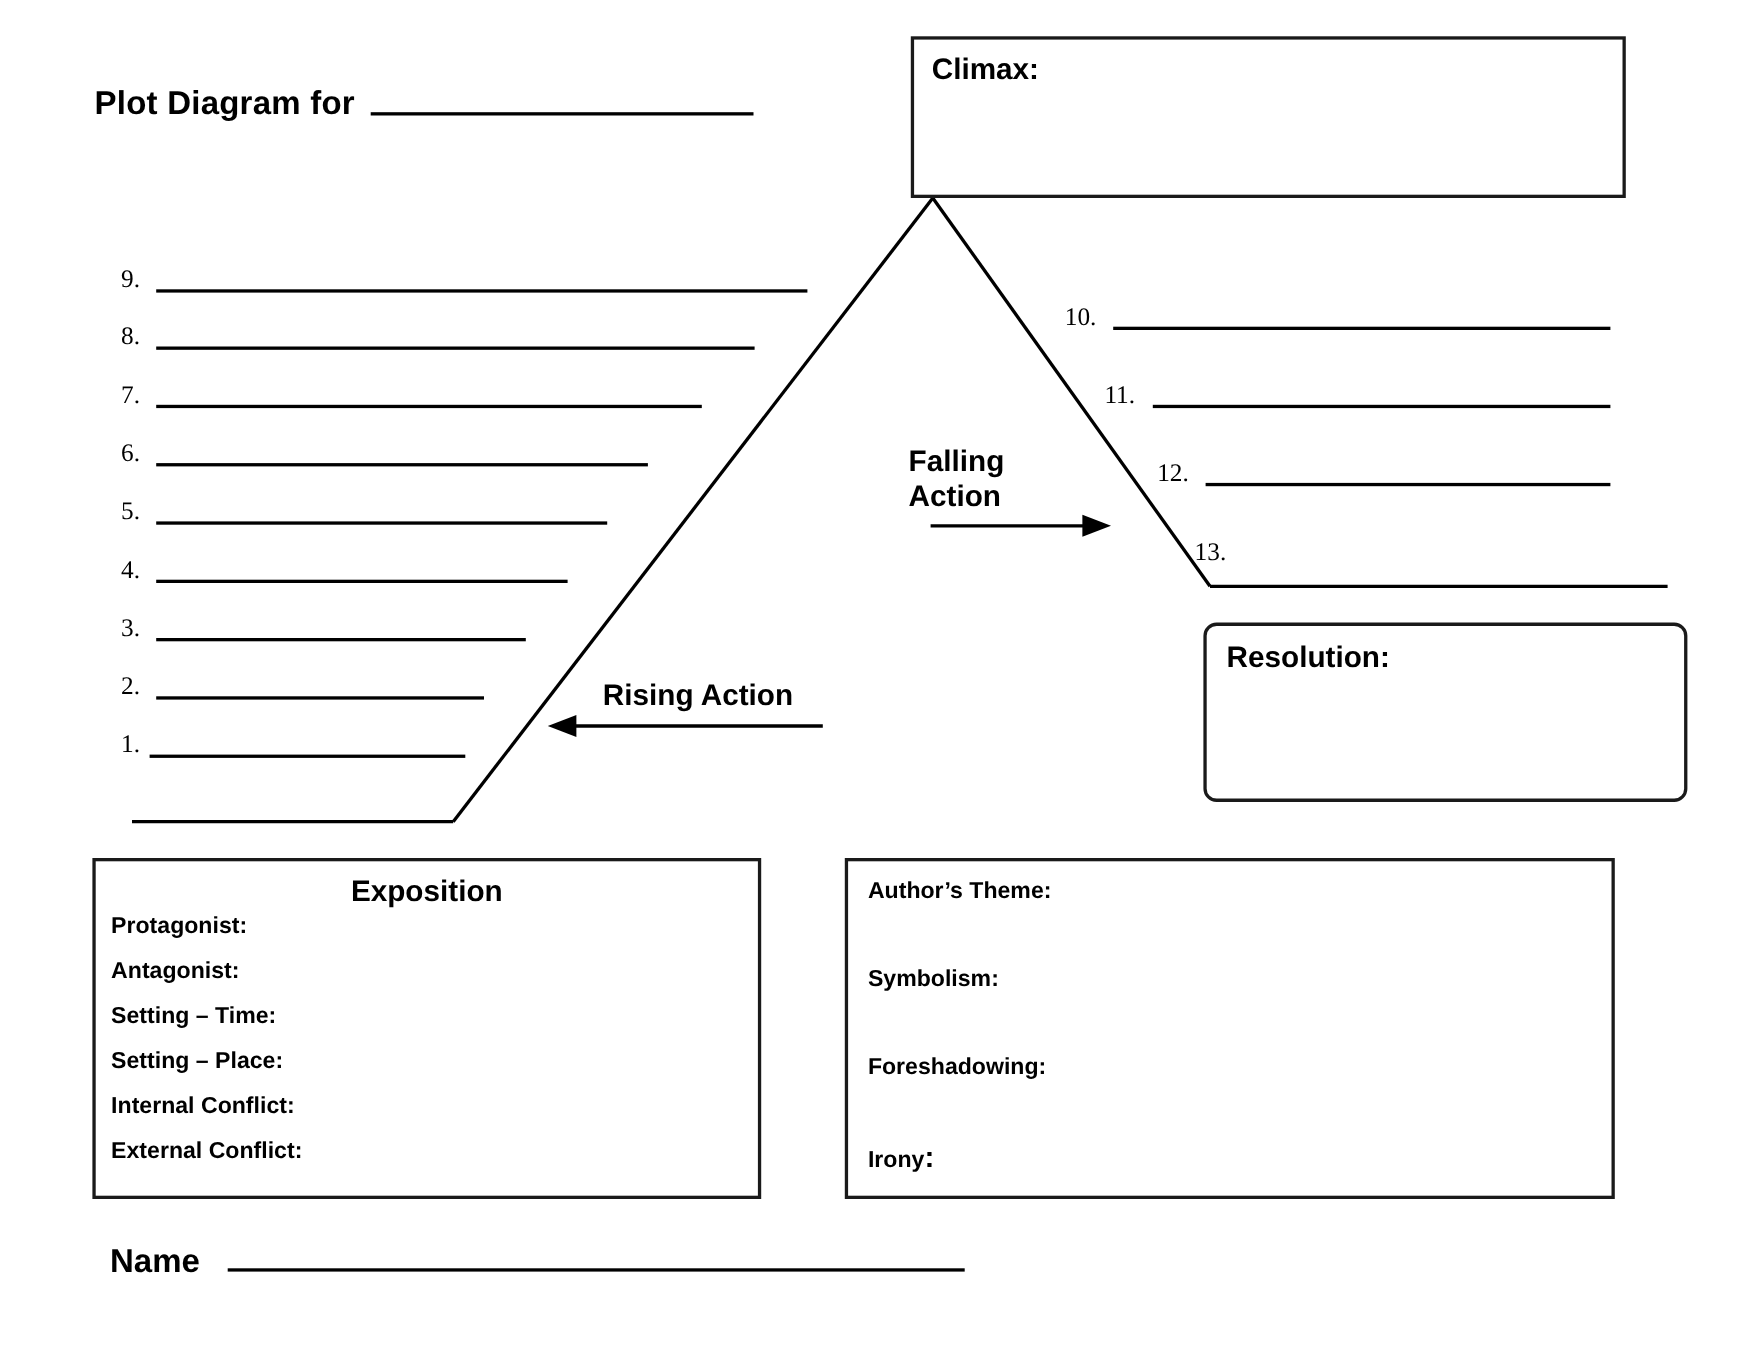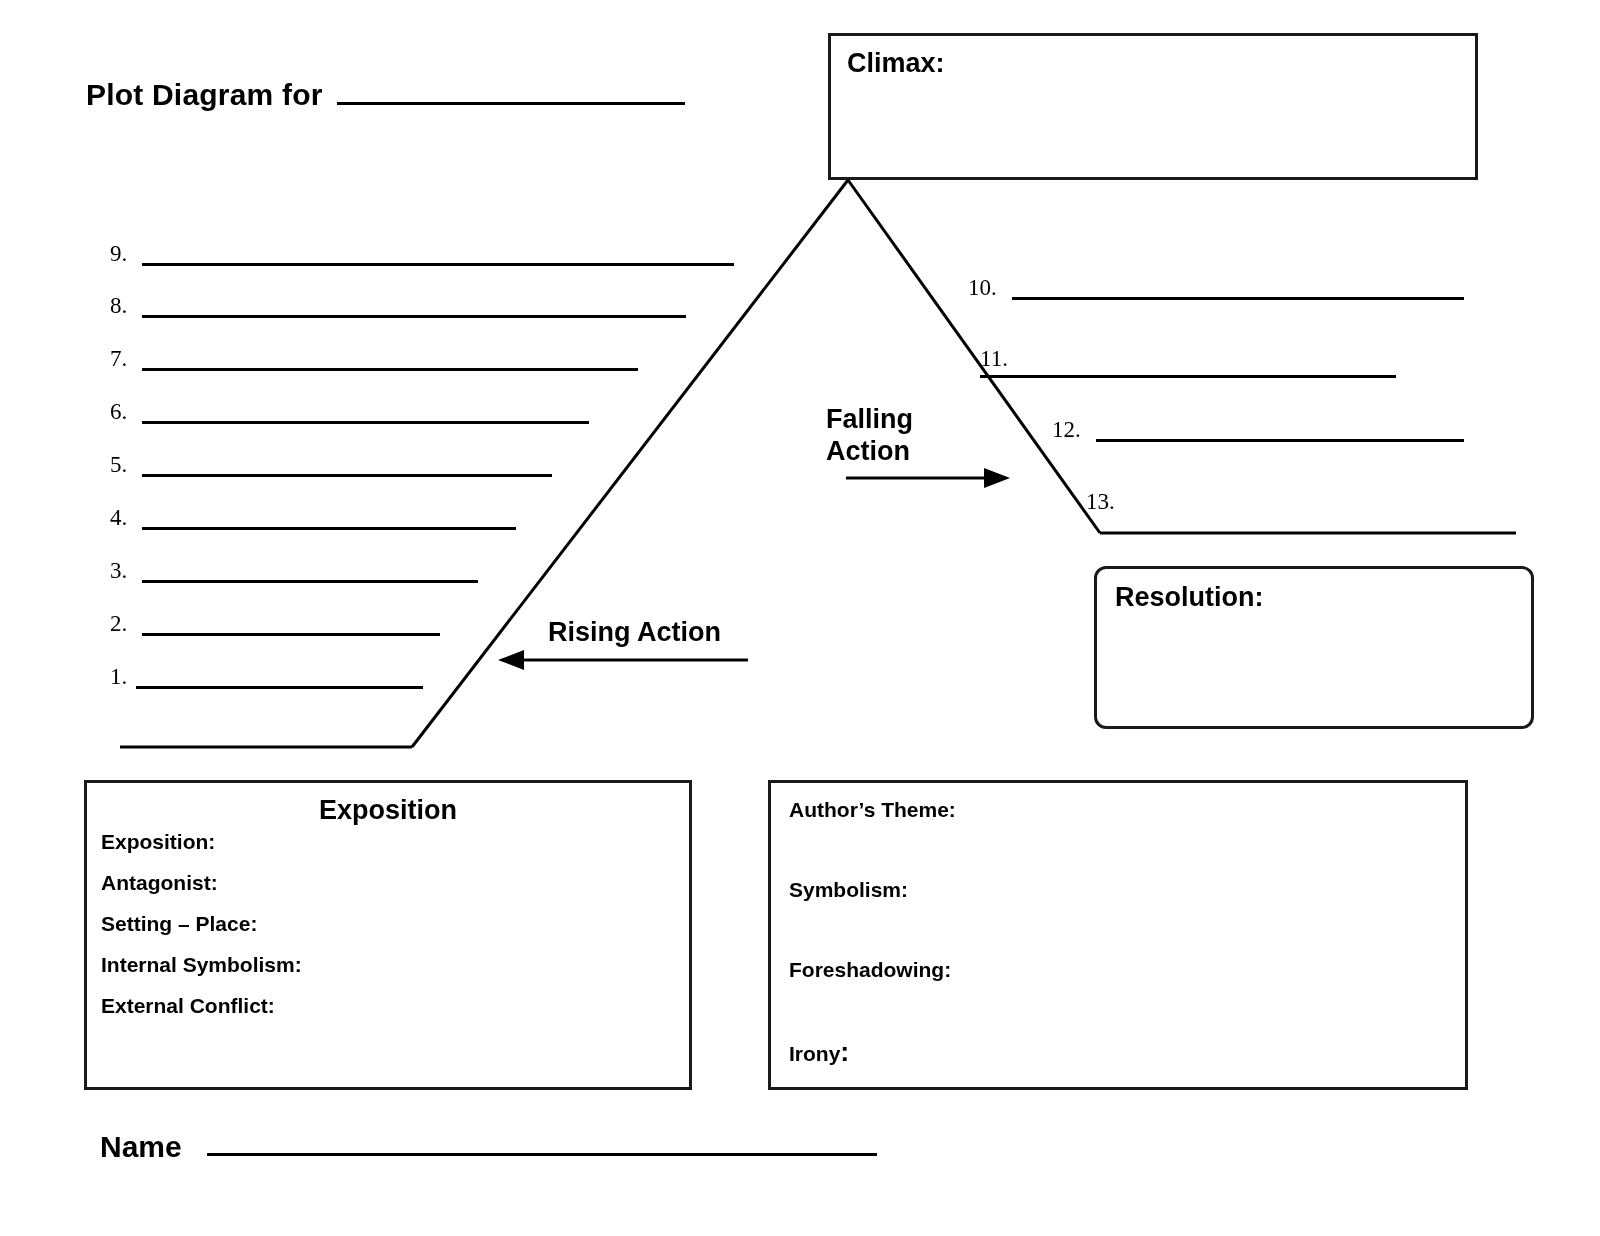--- a/index.html
+++ b/index.html
@@ -272,44 +272,45 @@
         <span class="num" style="min-width: 18px;">1.</span>
         <span class="rule" style="width: 287px;"></span>
       </div>
     </div>
 
   <div id="falling-lines">
       <div class="numline" style="left: 968px; top: 276px;">
         <span class="num" style="min-width: 36px;">10.</span>
         <span class="rule" style="width: 452px;"></span>
       </div>
-      <div class="numline" style="left: 972px; top: 347px; flex-direction: column;">
+      <div class="numline" style="left: 1004px; top: 347px;">
         <span class="num" style="min-width: 36px;">11.</span>
         <span class="rule" style="width: 416px;"></span>
       </div>
       <div class="numline" style="left: 1052px; top: 418px;">
         <span class="num" style="min-width: 36px;">12.</span>
         <span class="rule" style="width: 368px;"></span>
       </div>
       <div class="numline" style="left: 1086px; top: 490px; justify-content: center;">
         <span class="num" style="min-width: 36px;">13.</span>
       </div>
     </div>
 
   <div id="rising-action-label" class="action-label">Rising Action</div>
   <div id="falling-action-label" class="action-label">Falling
 Action</div>
 
   <div id="exposition-box" class="box">
     <div id="exposition-title" class="box-title">Exposition</div>
     <div id="exposition-list">
-        <div class="field">Exposition:</div>
+        <div class="field">Protagonist:</div>
         <div class="field">Antagonist:</div>
+        <div class="field">Setting – Time:</div>
         <div class="field">Setting – Place:</div>
-        <div class="field">Internal Symbolism:</div>
+        <div class="field">Internal Conflict:</div>
         <div class="field">External Conflict:</div>
       </div>
   </div>
 
   <div id="theme-box" class="box">
     <div id="theme-list">
         <div class="field">Author’s Theme:</div>
         <div class="field">Symbolism:</div>
         <div class="field">Foreshadowing:</div>
         <div class="field irony-field"><span>Irony</span><span class="big-colon">:</span></div>

